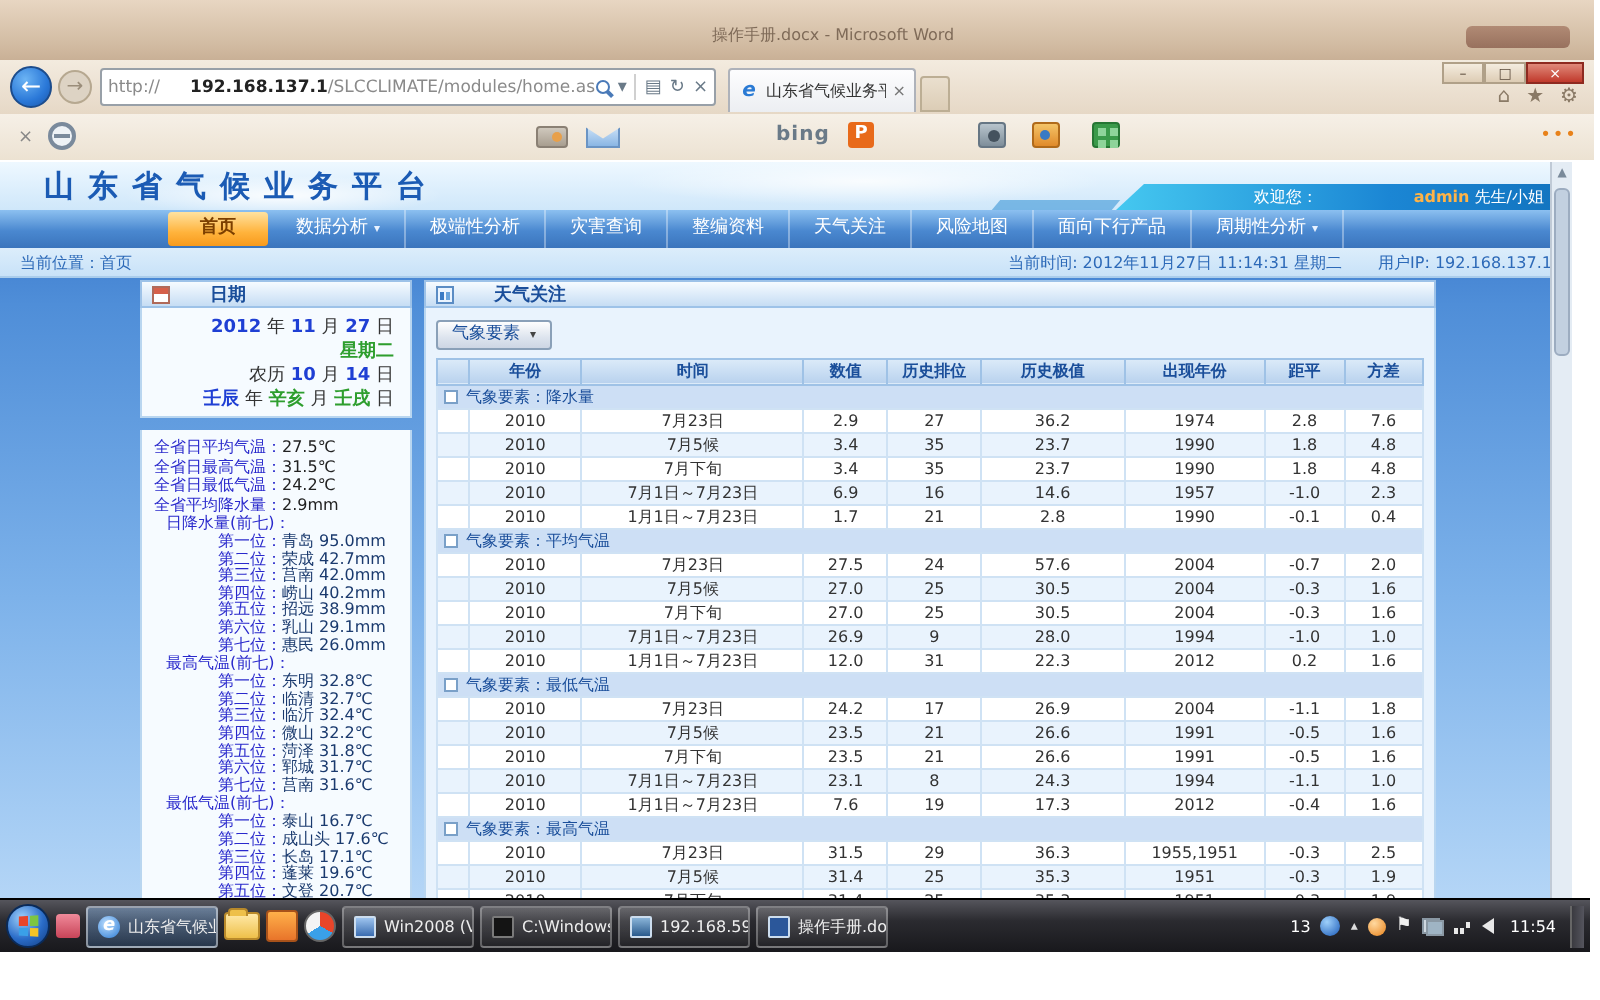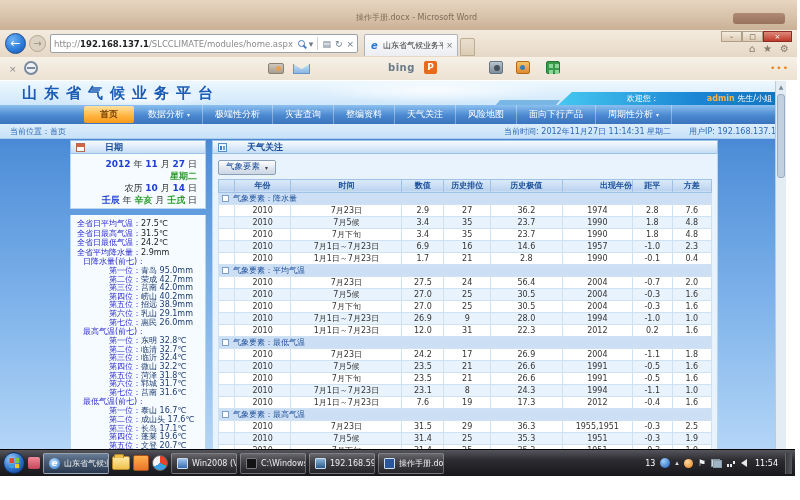--- a/index.html
+++ b/index.html
@@ -18,21 +18,21 @@
     background:linear-gradient(180deg,#f3ebdf,#e6d8c6 55%,#ddccb6); border-bottom:1px solid #b8a88e; }
   .nav-row { position:absolute; top:0; left:0; right:0; height:27px; }
   .btn-back { position:absolute; left:5px; top:3px; width:21px; height:21px; border-radius:50%;
     background:radial-gradient(circle at 35% 30%,#6cb4f4,#2a78d8 60%,#1a55a8); border:1px solid #1c4c8c;
     color:#fff; font-size:12px; line-height:19px; text-align:center; }
   .btn-fwd { position:absolute; left:29px; top:5px; width:17px; height:17px; border-radius:50%;
     background:#ddd3c4; border:1px solid #b6a890; color:#9a8d7a; font-size:10px; line-height:15px; text-align:center; }
   .addressbar { position:absolute; left:50px; top:4px; width:308px; height:19px; background:#fff;
     border:1px solid #98a0a8; border-radius:2px; font-size:8.5px; display:flex; align-items:center; padding:0 3px; }
   .url { flex:1; overflow:hidden; white-space:nowrap; color:#8a8a8a; }
-  .url .host { color:#222; font-weight:bold; }
+  .url .host { color:#222; font-weight:bold;margin-left:15px; }
   .ab-icons { display:flex; align-items:center; gap:4px; color:#6a7a88; }
   .mag { width:7px; height:7px; border:1.5px solid #4a7ab8; border-radius:50%; position:relative; }
   .mag::after { content:""; position:absolute; width:4px; height:1.5px; background:#4a7ab8; transform:rotate(45deg); right:-3px; bottom:-1px; }
   .ab-sep { width:1px; height:13px; background:#d0d0d0; }
   .ab-glyph { font-size:9px; color:#6a7a88; }
   .tab { position:absolute; left:364px; top:4px; width:94px; height:22px;
     background:linear-gradient(180deg,#fdfdfe,#eceef2); border:1px solid #aeb2ba; border-bottom:none;
     border-radius:2px 2px 0 0; display:flex; align-items:center; gap:3px; padding:0 4px; font-size:8px; color:#333; }
   .tab-title { flex:1; overflow:hidden; white-space:nowrap; }
   .tab-x { color:#777; font-size:8px; }
@@ -126,21 +126,21 @@
     font-size:8.5px; color:#1a4e9a; background:linear-gradient(180deg,#fefefe,#dde4ee 60%,#cdd6e4);
     border:1px solid #8aa0b8; border-radius:2px; }
   .filter-btn .caret { font-size:6px; color:#444; }
 
   table.wx { width:100%; border-collapse:collapse; background:#fff; font-size:8px; table-layout:fixed; }
   .wx th { height:13px; background:linear-gradient(180deg,#dcebf9,#b9d2ee); border:1px solid #9fc2e6;
     color:#1a4e9a; font-weight:bold; }
   .wx td { height:11px; border:1px solid #cfe2f4; text-align:center; color:#333; overflow:hidden; white-space:nowrap; }
   .wx th:nth-child(1){ width:3.2%; } .wx th:nth-child(2){ width:11.5%; } .wx th:nth-child(3){ width:22.5%; }
   .wx th:nth-child(4){ width:8.5%; } .wx th:nth-child(5){ width:9.5%; } .wx th:nth-child(6){ width:14.5%; }
-  .wx th:nth-child(7){ width:14.3%;text-align:right; } .wx th:nth-child(8){ width:8%; } .wx th:nth-child(9){ width:8%; }
+  .wx th:nth-child(7){ width:14.3%; } .wx th:nth-child(8){ width:8%; } .wx th:nth-child(9){ width:8%; }
   tr.group-row td { background:#cddff5; text-align:left; color:#1a4e9a; padding-left:3px; }
   .gbox { display:inline-block; width:7px; height:7px; background:#fff; border:1px solid #7aa0c8; margin-right:4px; vertical-align:-1px; }
   tr.data-row.alt td { background:#e9f3fd; }
 
   
   .scrollbar { position:absolute; right:0; top:0; width:11px; height:100%; background:#e4ecf4; border-left:1px solid #c0cad6; }
   .sb-arrow { position:absolute; left:0; width:10px; height:11px; font-size:6px; color:#7a8a9a; text-align:center; line-height:11px; }
   .sb-up { top:0; } .sb-down { bottom:0; }
   .sb-thumb { position:absolute; left:1px; top:13px; width:8px; height:84px; background:#c2d0e0; border:1px solid #9cacc0; border-radius:3px; }
 
@@ -418,21 +418,21 @@
                 </tr>
                 <tr class="group-row">
                   <td colspan="9"><span class="gbox"></span><span class="glabel">气象要素：平均气温</span></td>
                 </tr>
                 <tr class="data-row">
                   <td class="icon-cell"></td>
                   <td>2010</td>
                   <td>7月23日</td>
                   <td>27.5</td>
                   <td>24</td>
-                  <td>56.4</td>
+                  <td>57.6</td>
                   <td>2004</td>
                   <td>-0.7</td>
                   <td>2.0</td>
                 </tr>
                 <tr class="data-row alt">
                   <td class="icon-cell"></td>
                   <td>2010</td>
                   <td>7月5候</td>
                   <td>27.0</td>
                   <td>25</td>

